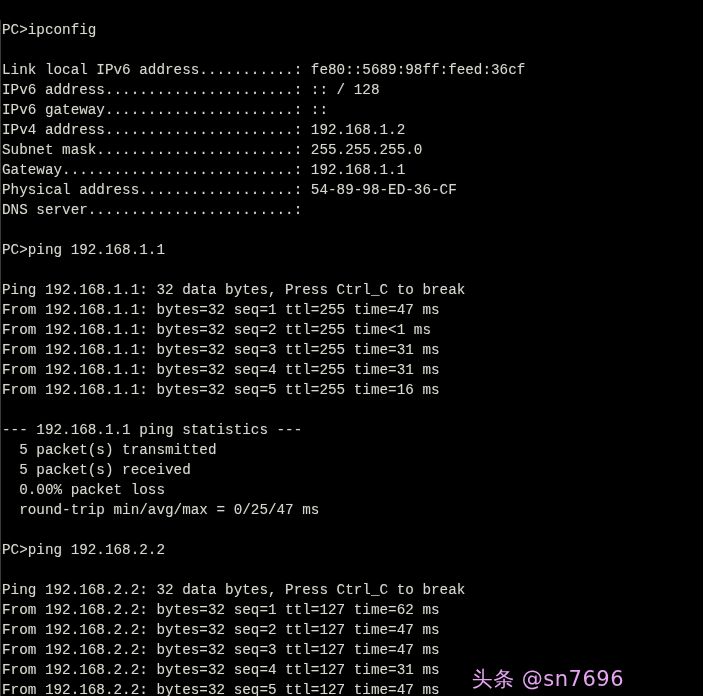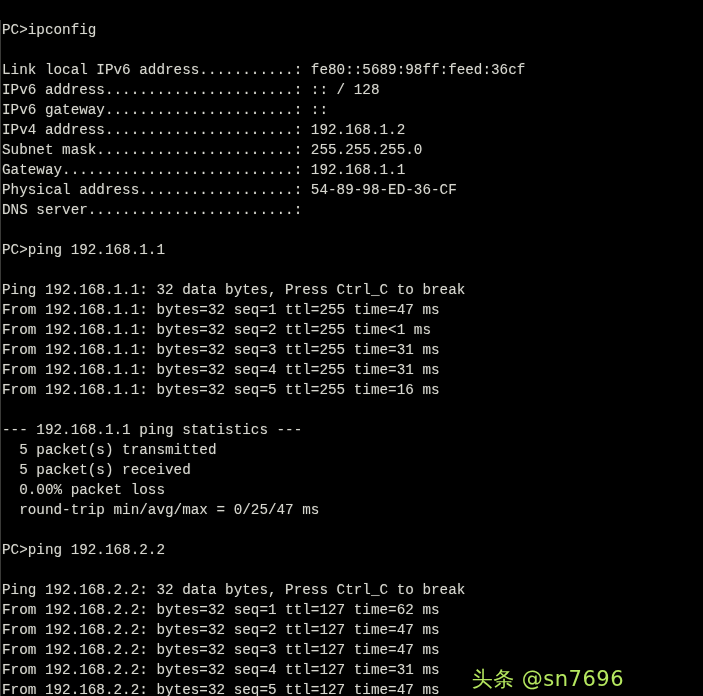--- a/index.html
+++ b/index.html
@@ -51,21 +51,21 @@
     display: block;
   }
   .blank { height: 20px; }
   #watermark {
     position: absolute;
     right: 12px;
     bottom: 24px;
     font-family: "DejaVu Sans", "Liberation Sans", sans-serif;
     font-size: 21px;
     line-height: 26px;
-    color: #bef264;
+    color: #f0abfc;
     letter-spacing: 0.5px;
     white-space: pre;
     opacity: 0.96;
   }
 </style>
 </head>
 <body>
 
 <div id="terminal">
 

